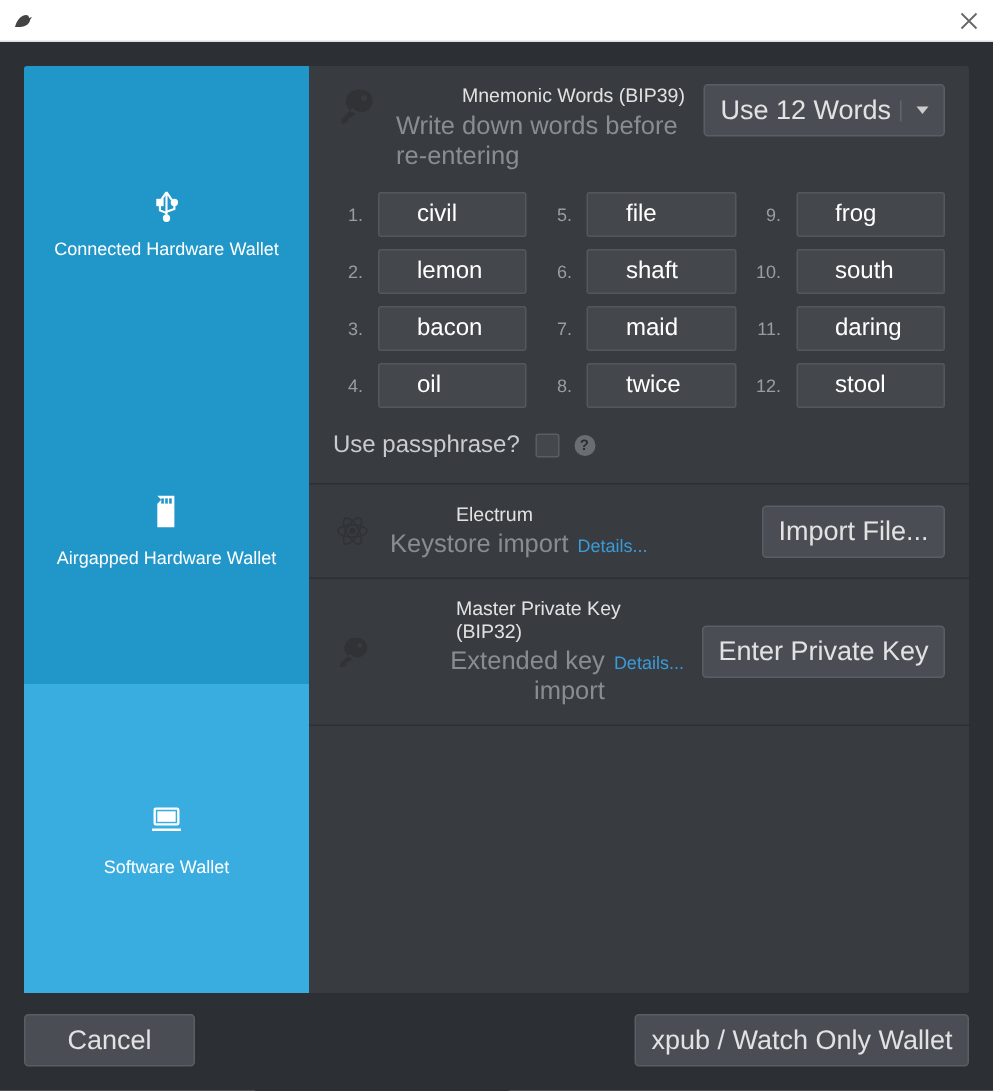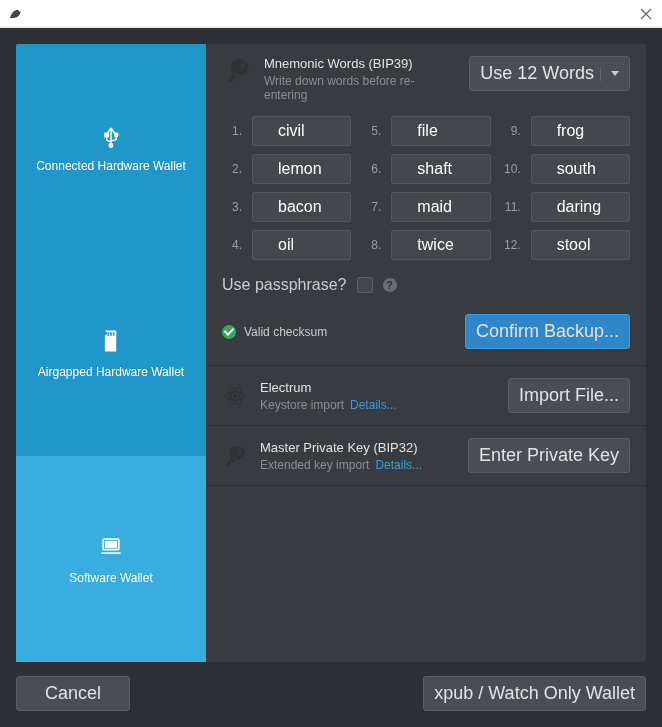--- a/index.html
+++ b/index.html
@@ -14,22 +14,22 @@
   .sb-item { flex: 1; display: flex; flex-direction: column; align-items: center; justify-content: center; color: #fff; font-size: 12px; text-align: center; padding: 14px 8px; cursor: pointer; gap: 10px; }
   .sb-item.sel { background: #39ace0; }
   .sb-icon { width: 28px; height: 28px; }
   .content { flex: 1; background: #383c41; display: flex; flex-direction: column; border-radius: 0 2px 2px 0; }
   .panel { border-bottom: 1px solid #2c2f33; padding: 12px 16px; }
   .panel.big { padding-bottom: 16px; }
   .panel-head { display: flex; align-items: flex-start; gap: 12px; }
   .panel-icon { width: 30px; height: 30px; flex-shrink: 0; opacity: 0.35; }
   .panel-icon.sm { width: 26px; height: 26px; }
   .ph-text { flex: 1; }
-  .ph-title { color: #e2e2e2; font-size: 13px; margin-bottom: 3px; }
-  .ph-sub { color: #8a8d90; font-size: 12px; }
+  .ph-title { color: #e2e2e2; font-size: 13px; margin-bottom: 3px; margin-left: 44px; }
+  .ph-sub { color: #8a8d90; font-size: 17px; }
   .btn { background: #4a4e54; color: #e2e2e2; border: 1px solid #5a5e64; border-radius: 3px; font-size: 18px; padding: 6px 10px; cursor: pointer; white-space: nowrap; display: inline-flex; align-items: center; gap: 4px; }
   .btn.primary { background: #2f87c9; border-color: #3a9ee5; }
   .dropdown-caret { width: 0; height: 0; border-left: 4px solid transparent; border-right: 4px solid transparent; border-top: 5px solid #ccc; margin-left: 4px; }
   .grid { display: grid; grid-template-columns: 20px 1fr 20px 1fr 20px 1fr; gap: 8px 10px; margin-top: 14px; align-items: center; }
   .gn { color: #9a9d9f; font-size: 12px; text-align: right; }
   .ginput { background: #44484d; border: 1px solid #54585d; color: #ffffff; font-size: 16px; padding: 5px 25px; border-radius: 2px; width: 100%; }
   .row { display: flex; align-items: center; gap: 10px; margin-top: 16px; }
   .row-label { color: #c9cbcd; font-size: 16px; }
   .chk { width: 16px; height: 16px; background: #44484d; border: 1px solid #5a5e64; border-radius: 2px; cursor: pointer; }
   .help { width: 14px; height: 14px; border-radius: 50%; background: #6a6e72; color: #2c2f33; font-size: 10px; display: flex; align-items: center; justify-content: center; cursor: pointer; font-weight: bold; }
@@ -136,27 +136,20 @@
             <span class="gn">12.</span>
               <input class="ginput" value="stool" style="">
           </div>
 
           <div class="row">
             <span class="row-label">Use passphrase?</span>
             <div class="chk"></div>
             <div class="help">?</div>
           </div>
 
-          <div class="statusrow">
-            <div class="status">
-              <span class="check"></span>
-              <span>Valid checksum</span>
-            </div>
-            <button class="btn primary">Confirm Backup...</button>
-          </div>
         </div>
 
         <div class="panel">
           <div class="panel-row">
             <svg class="panel-icon sm" viewBox="0 0 32 32">
                 <g fill="none" stroke="#222" stroke-width="1.4">
                   <ellipse cx="16" cy="16" rx="12" ry="5"></ellipse>
                   <ellipse cx="16" cy="16" rx="12" ry="5" transform="rotate(60 16 16)"></ellipse>
                   <ellipse cx="16" cy="16" rx="12" ry="5" transform="rotate(-60 16 16)"></ellipse>
                   <circle cx="16" cy="16" r="2" fill="#222"></circle>

